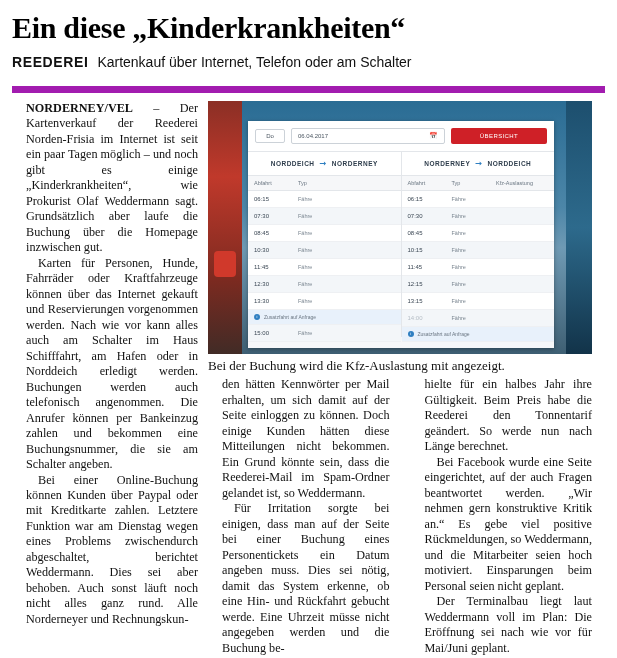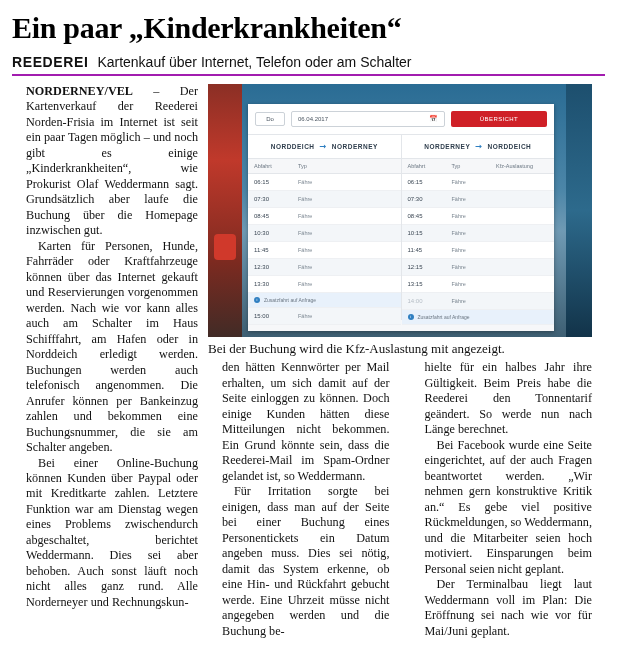--- a/index.html
+++ b/index.html
@@ -27,22 +27,22 @@
     font-weight: bold;
     letter-spacing: -0.3px;
     margin: 12px 12px 0 12px;
     line-height: 1.05;
     color: #000;
   }
   .subhead-row {
     display: flex;
     align-items: baseline;
     margin: 10px 12px 6px 12px;
-    border-bottom: 2px solid #a21caf;
-    padding-bottom: 4px;
+    border-bottom: 7px solid #a21caf;
+    padding-bottom: 16px;
   }
   .kicker {
     font-family: "Liberation Sans", sans-serif;
     font-size: 14px;
     font-weight: bold;
     letter-spacing: 0.6px;
     margin-right: 9px;
     white-space: nowrap;
   }
   .subhead {
@@ -269,21 +269,21 @@
     color: #111;
     margin-top: 4px;
     line-height: 1.2;
   }
 </style>
 </head>
 <body>
 
 <div class="page">
 
-  <h1 class="headline">Ein paar „Kinderkrankheiten“</h1>
+  <h1 class="headline">Ein diese „Kinderkrankheiten“</h1>
 
   <div class="subhead-row">
     <span class="kicker">REEDEREI</span>
     <span class="subhead">Kartenkauf über Internet, Telefon oder am Schalter</span>
   </div>
 
   <div class="content">
 
     <div class="col">
 

